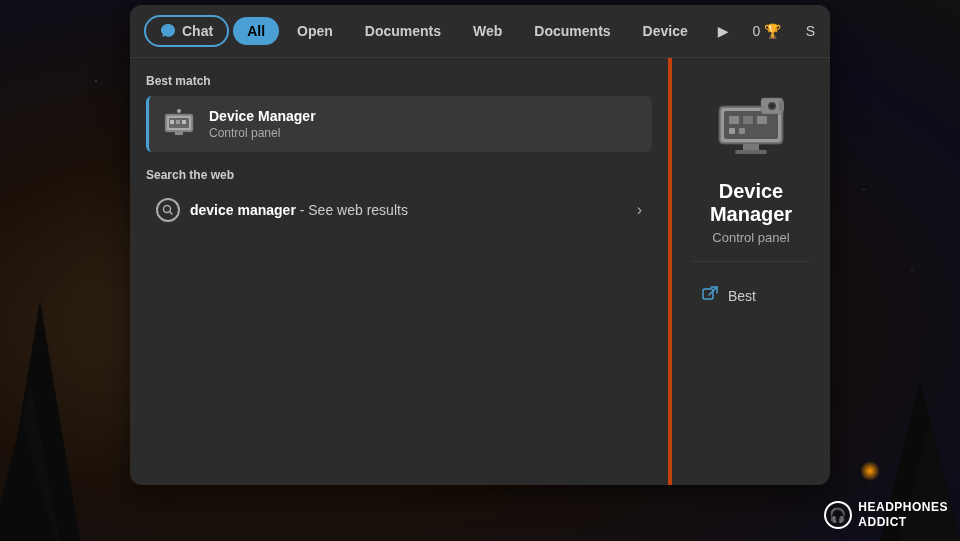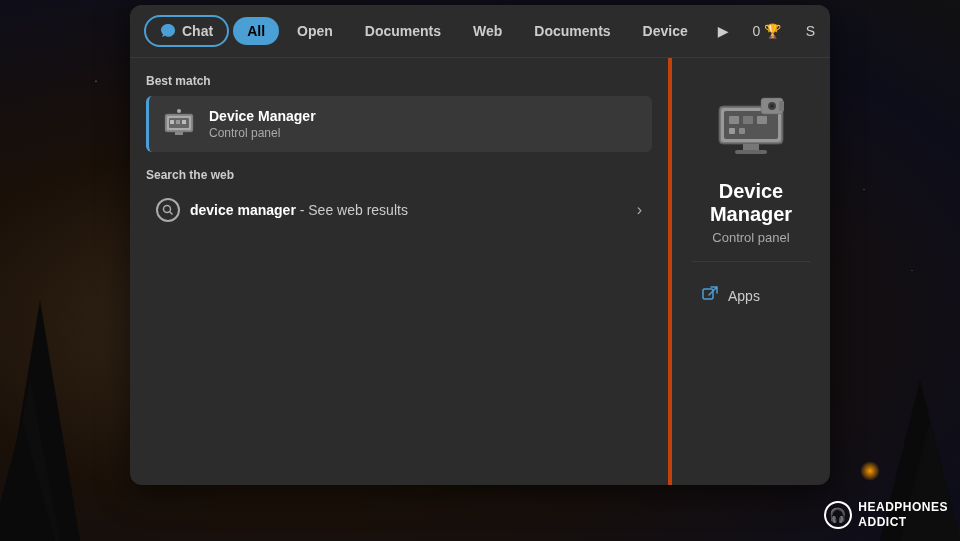--- a/index.html
+++ b/index.html
@@ -484,21 +484,21 @@
 
       <div class="divider"></div>
 
       <div class="action-item">
         <span class="action-icon">
           <svg width="16" height="16" viewBox="0 0 16 16">
             <rect x="1" y="3" width="10" height="10" rx="1.5" fill="none" stroke="#4a9fd4" stroke-width="1.5"></rect>
             <path d="M9 1h6v6M15 1L7 9" fill="none" stroke="#4a9fd4" stroke-width="1.5" stroke-linecap="round"></path>
           </svg>
         </span>
-        <span class="action-label">Apps</span>
+        <span class="action-label">Best</span>
       </div>
     </div>
 
   </div>
 </div>
 
 <div class="watermark">
   <div class="watermark-icon">🎧</div>
   <div class="watermark-text">
     <span>HEADPHONES</span>

